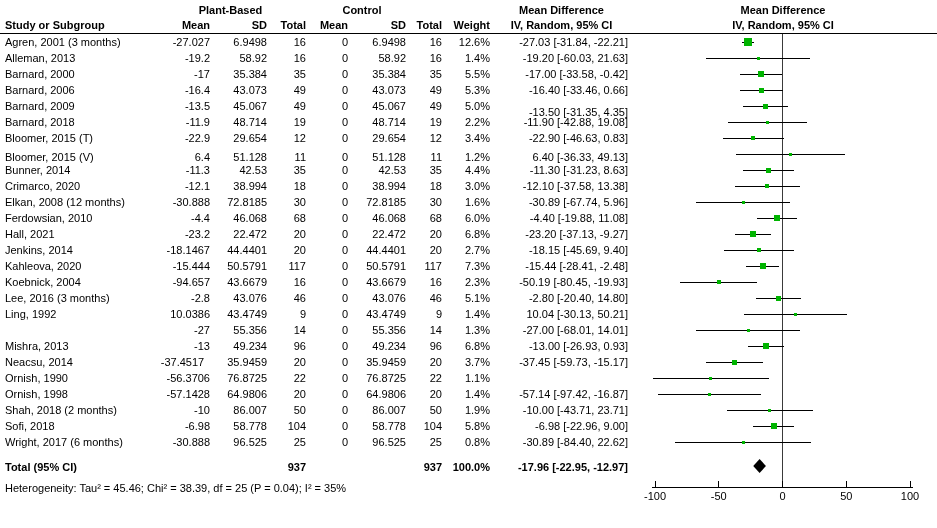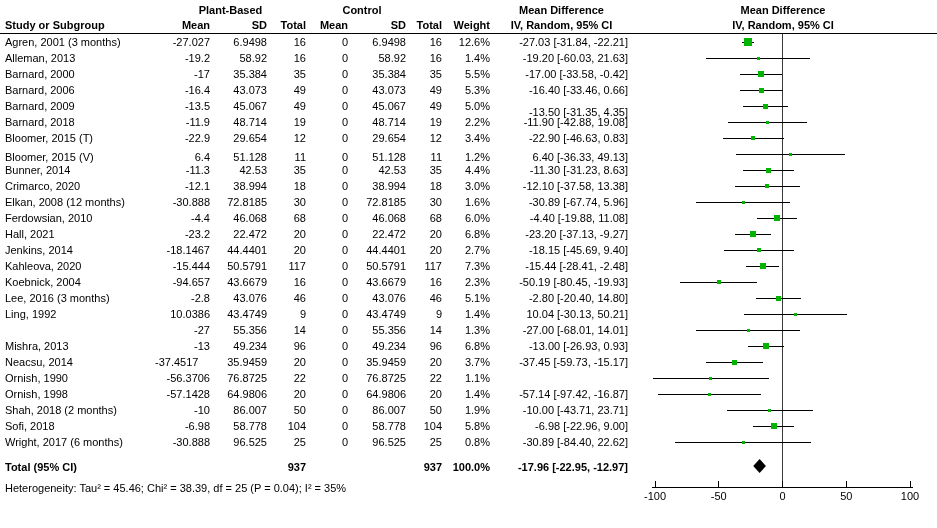--- a/index.html
+++ b/index.html
@@ -255,21 +255,21 @@
         <div class="cell" style="left: 214px; width: 53px; text-align: right;">49.234</div>
         <div class="cell" style="left: 270px; width: 36px; text-align: right;">96</div>
         <div class="cell" style="left: 310px; width: 38px; text-align: right;">0</div>
         <div class="cell" style="left: 352px; width: 54px; text-align: right;">49.234</div>
         <div class="cell" style="left: 410px; width: 32px; text-align: right;">96</div>
         <div class="cell" style="left: 450px; width: 40px; text-align: right;">6.8%</div>
         <div class="cell" style="left: 495px; width: 133px; text-align: right;">-13.00 [-26.93, 0.93]</div>
       </div>
       <div class="row" style="top: 354px;">
         <div class="cell" style="left: 5px; width: 150px; text-align: left;">Neacsu, 2014</div>
-        <div class="cell" style="left: 155px; width: 55px; text-align: left;">-37.4517</div>
+        <div class="cell" style="left: 155px; width: 55px; text-align: center;">-37.4517</div>
         <div class="cell" style="left: 214px; width: 53px; text-align: right;">35.9459</div>
         <div class="cell" style="left: 270px; width: 36px; text-align: right;">20</div>
         <div class="cell" style="left: 310px; width: 38px; text-align: right;">0</div>
         <div class="cell" style="left: 352px; width: 54px; text-align: right;">35.9459</div>
         <div class="cell" style="left: 410px; width: 32px; text-align: right;">20</div>
         <div class="cell" style="left: 450px; width: 40px; text-align: right;">3.7%</div>
         <div class="cell" style="left: 495px; width: 133px; text-align: right;">-37.45 [-59.73, -15.17]</div>
       </div>
       <div class="row" style="top: 370px;">
         <div class="cell" style="left: 5px; width: 150px; text-align: left;">Ornish, 1990</div>

